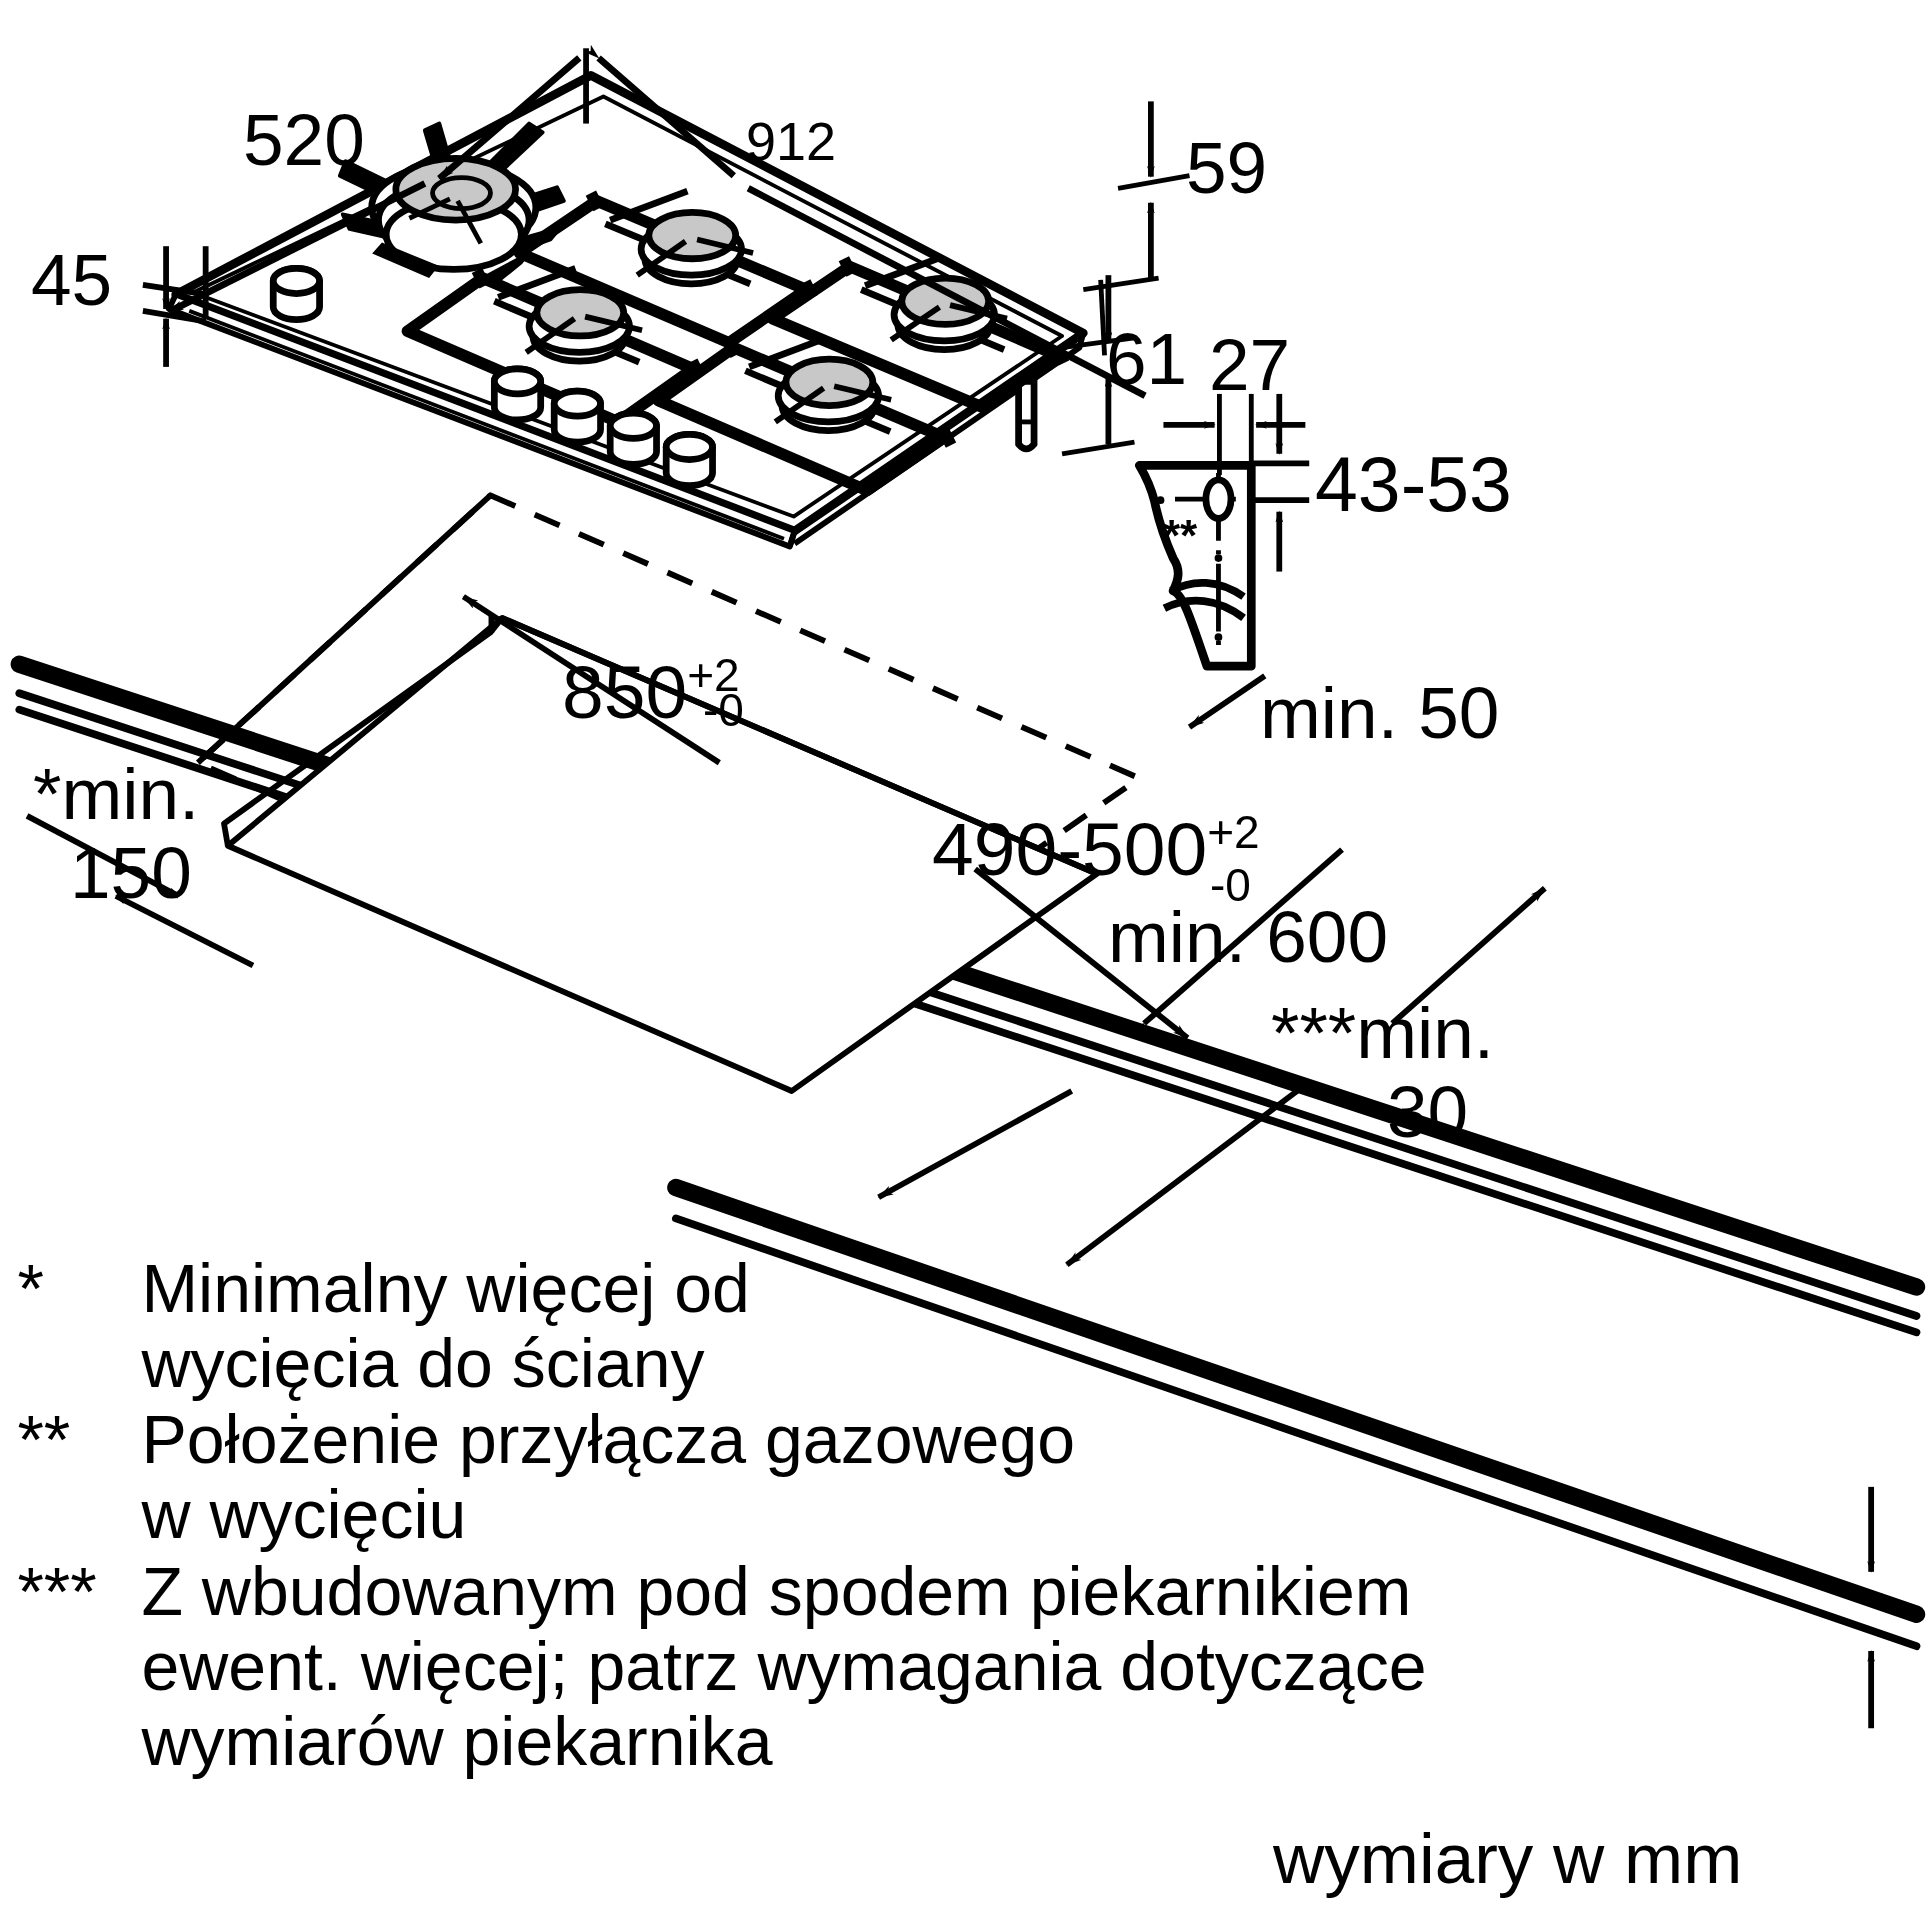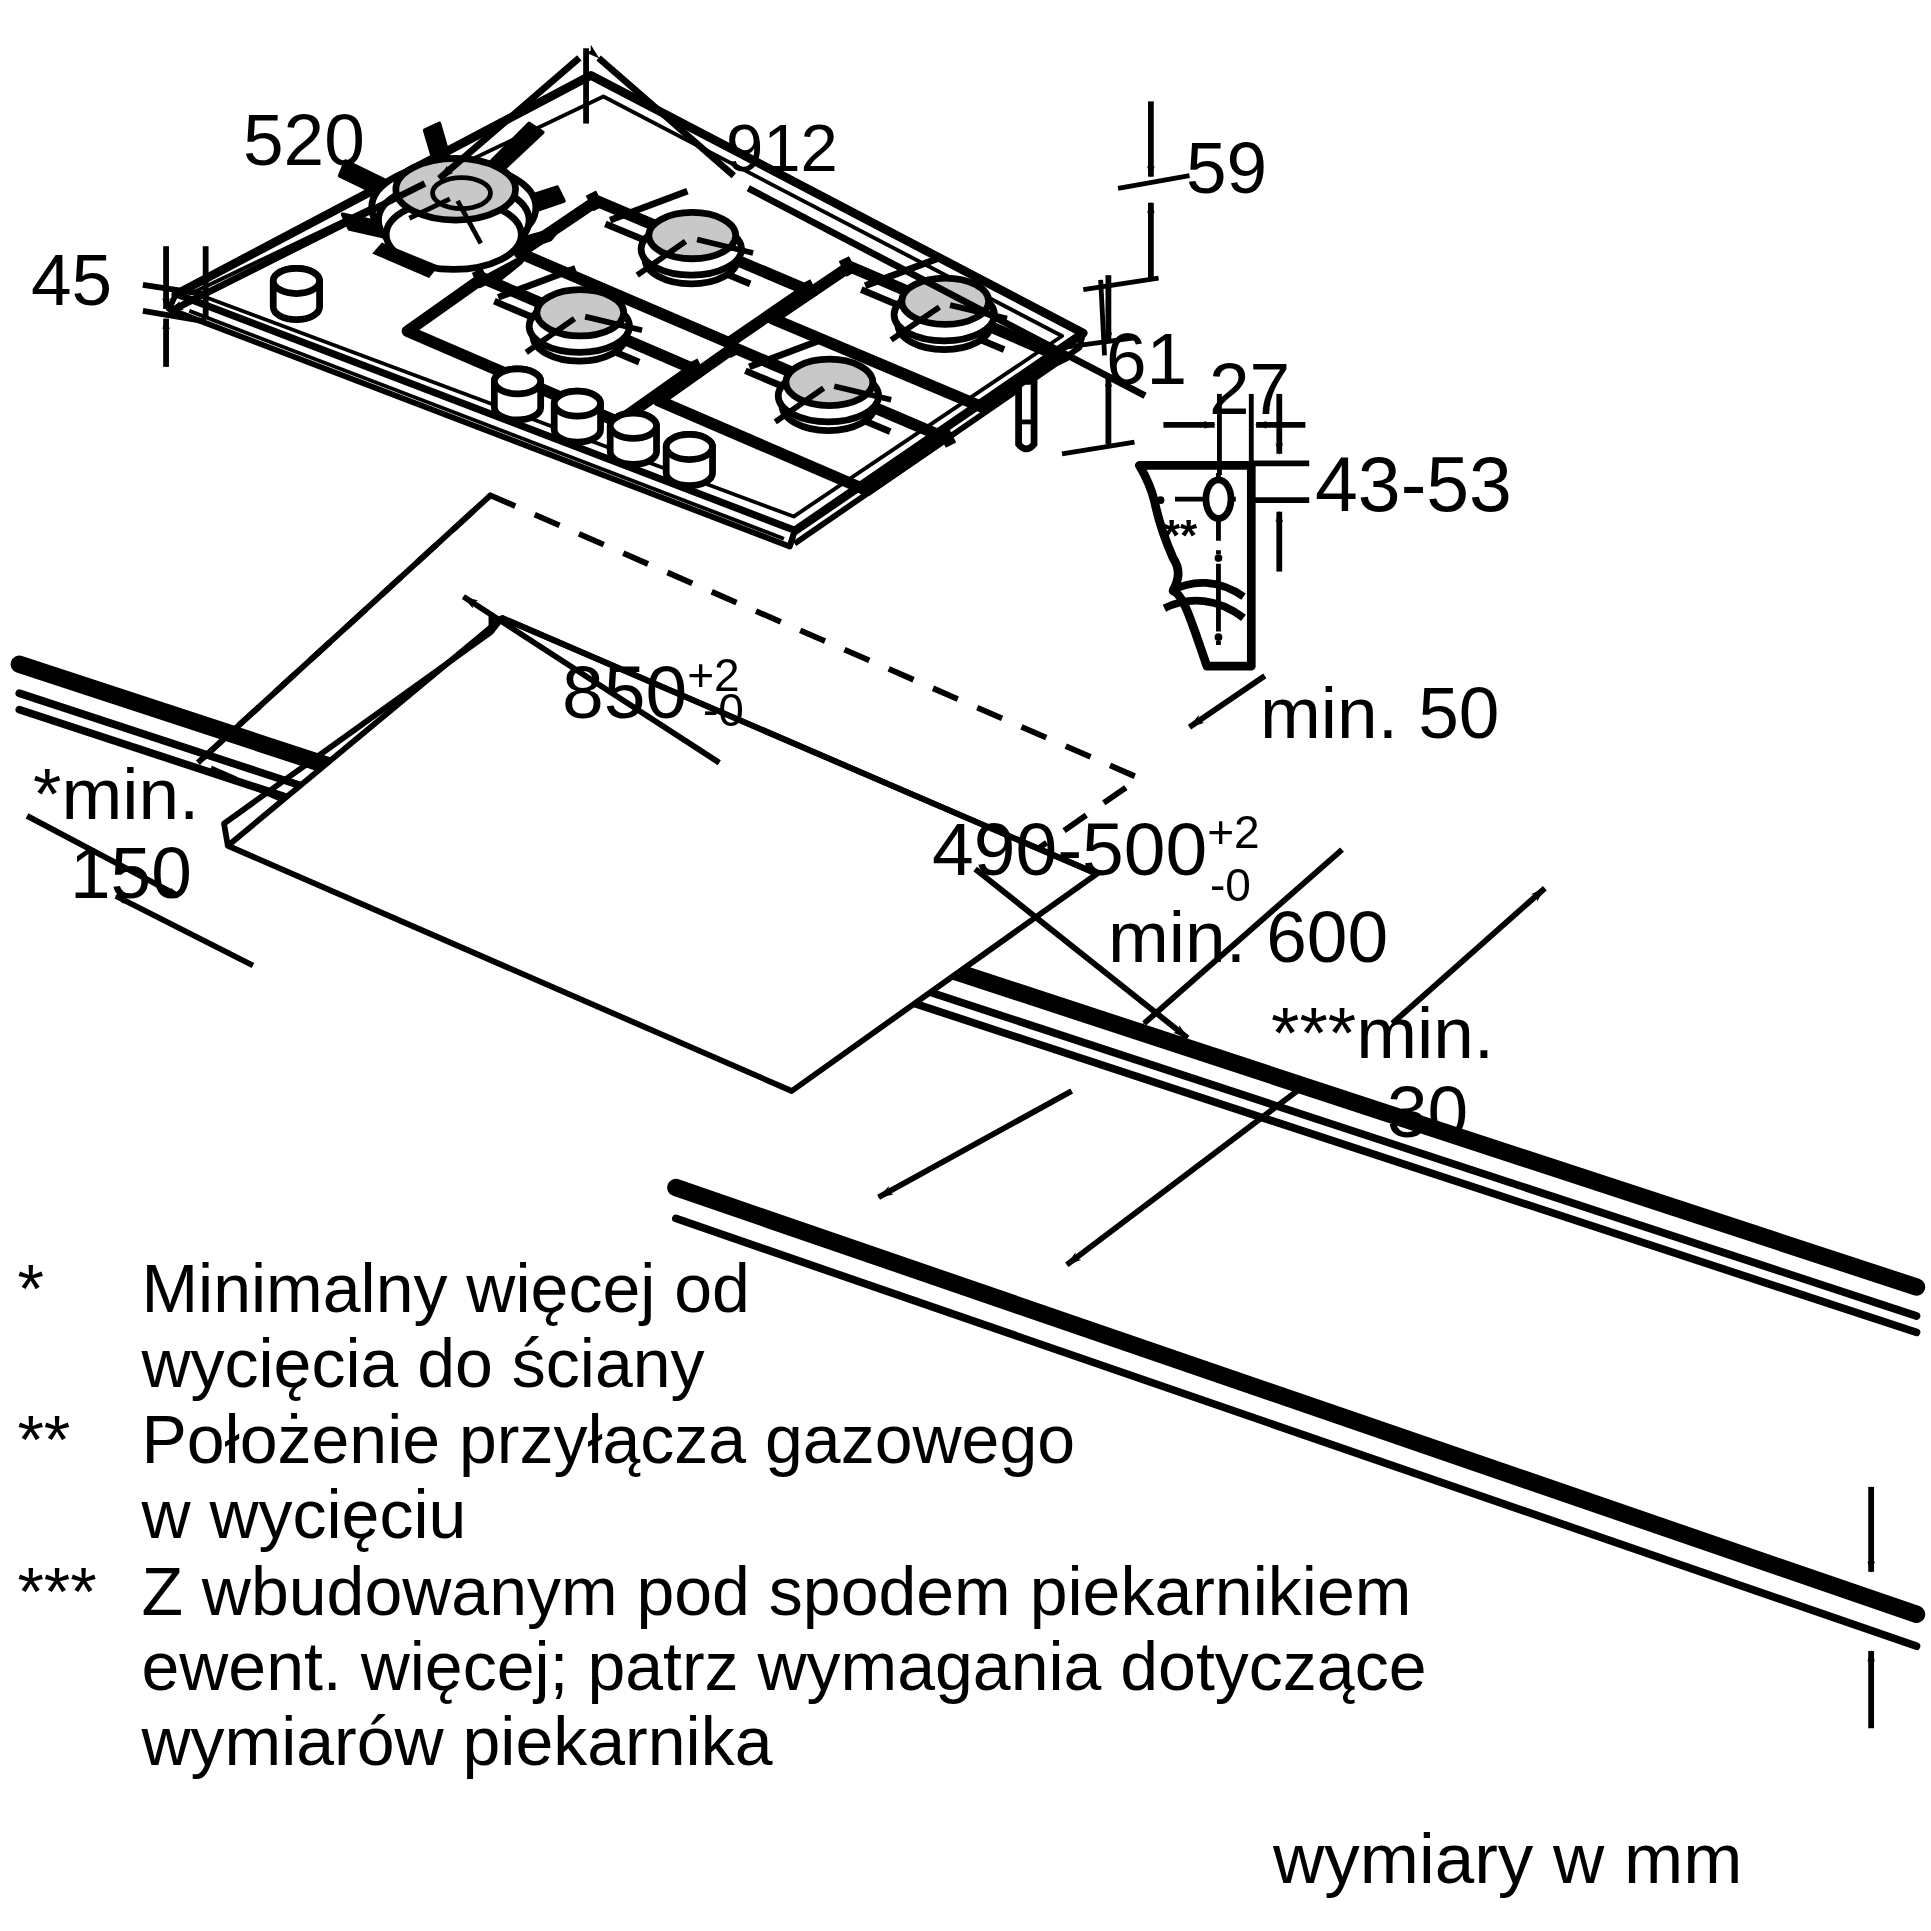--- a/index.html
+++ b/index.html
@@ -276,29 +276,29 @@
 
   <g>
     <path d="M1938,1540 L1938,1628" stroke="#000" stroke-width="6" fill="none" marker-end="url(#ahs)"></path>
     <path d="M1938,1790 L1938,1710" stroke="#000" stroke-width="6" fill="none" marker-end="url(#ahs)"></path>
   </g>
 
 </svg>
 
 <div style="position:absolute;left:243px;top:103px;font-size:73px;line-height:1;">520</div>
 
-<div style="position:absolute;left:726px;top:114px;font-size:67px;line-height:1;">912</div>
+<div style="position:absolute;left:746px;top:114px;font-size:54px;line-height:1;">912</div>
 
 <div style="position:absolute;left:31px;top:243px;font-size:73px;line-height:1;">45</div>
 
 <div style="position:absolute;left:1186px;top:131px;font-size:73px;line-height:1;">59</div>
 
 <div style="position:absolute;left:1106px;top:322px;font-size:73px;line-height:1;">61</div>
 
-<div style="position:absolute;left:1209px;top:328px;font-size:73px;line-height:1;margin-top:24px;">27</div>
+<div style="position:absolute;left:1209px;top:328px;font-size:73px;line-height:1;">27</div>
 
 <div style="position:absolute;left:1315px;top:446px;font-size:77px;line-height:1;white-space:nowrap;">43-53</div>
 
 <div style="position:absolute;left:1163px;top:514px;font-size:44px;line-height:1;font-weight:700;">**</div>
 
 <div style="position:absolute;left:562px;top:630px;font-size:75px;line-height:1;white-space:nowrap;margin-top:22px;">
   <span>850</span><span style="font-size:46px;vertical-align:27px;">+2</span>
 </div>
 <div style="position:absolute;left:703px;top:687px;font-size:46px;line-height:1;">-0</div>
 

